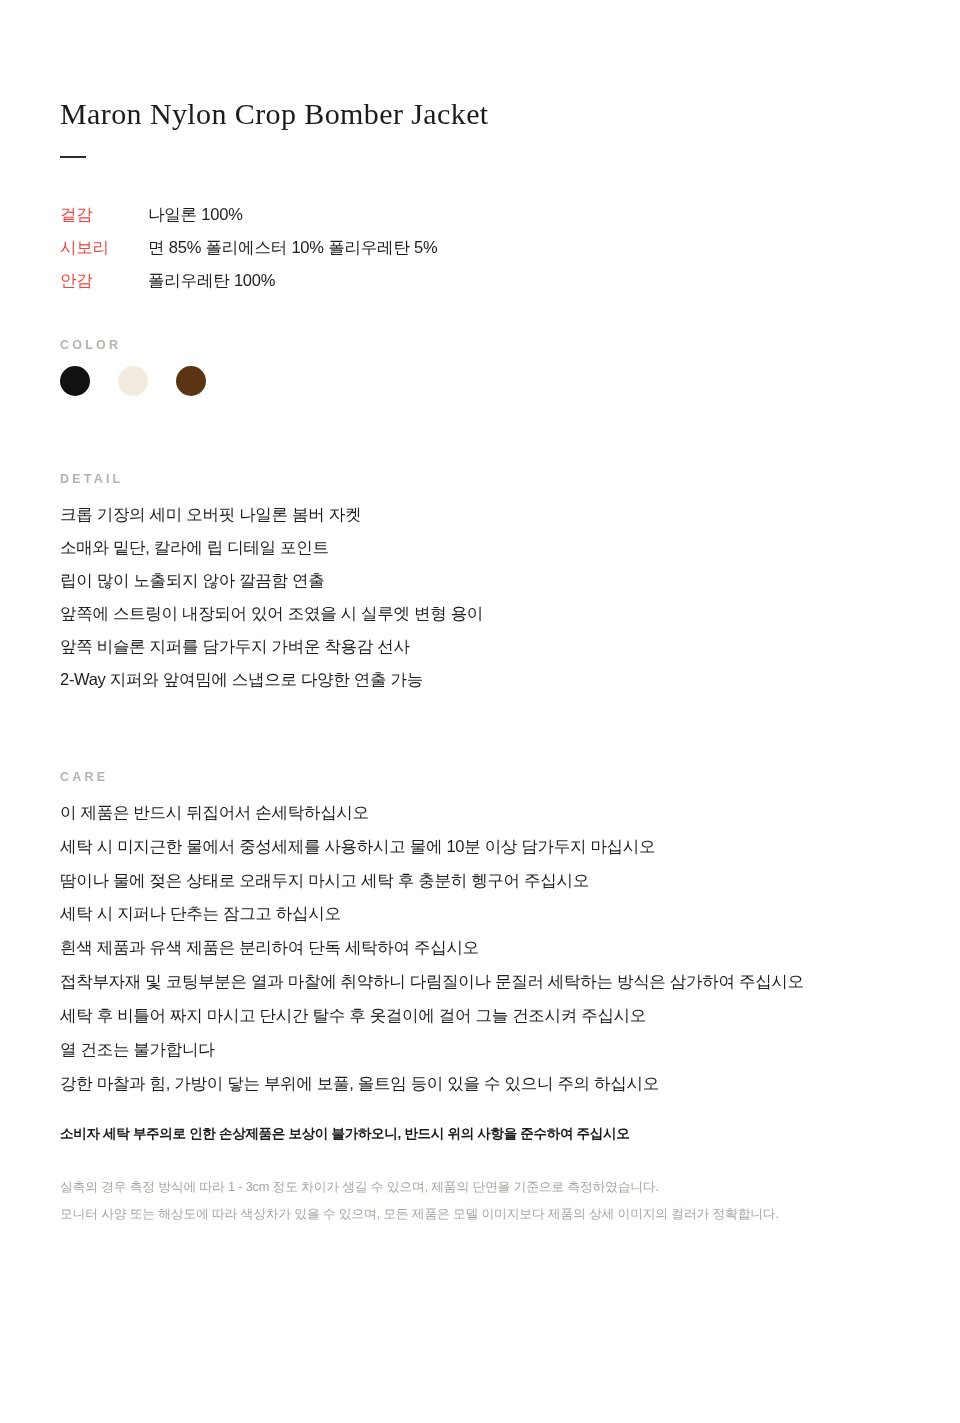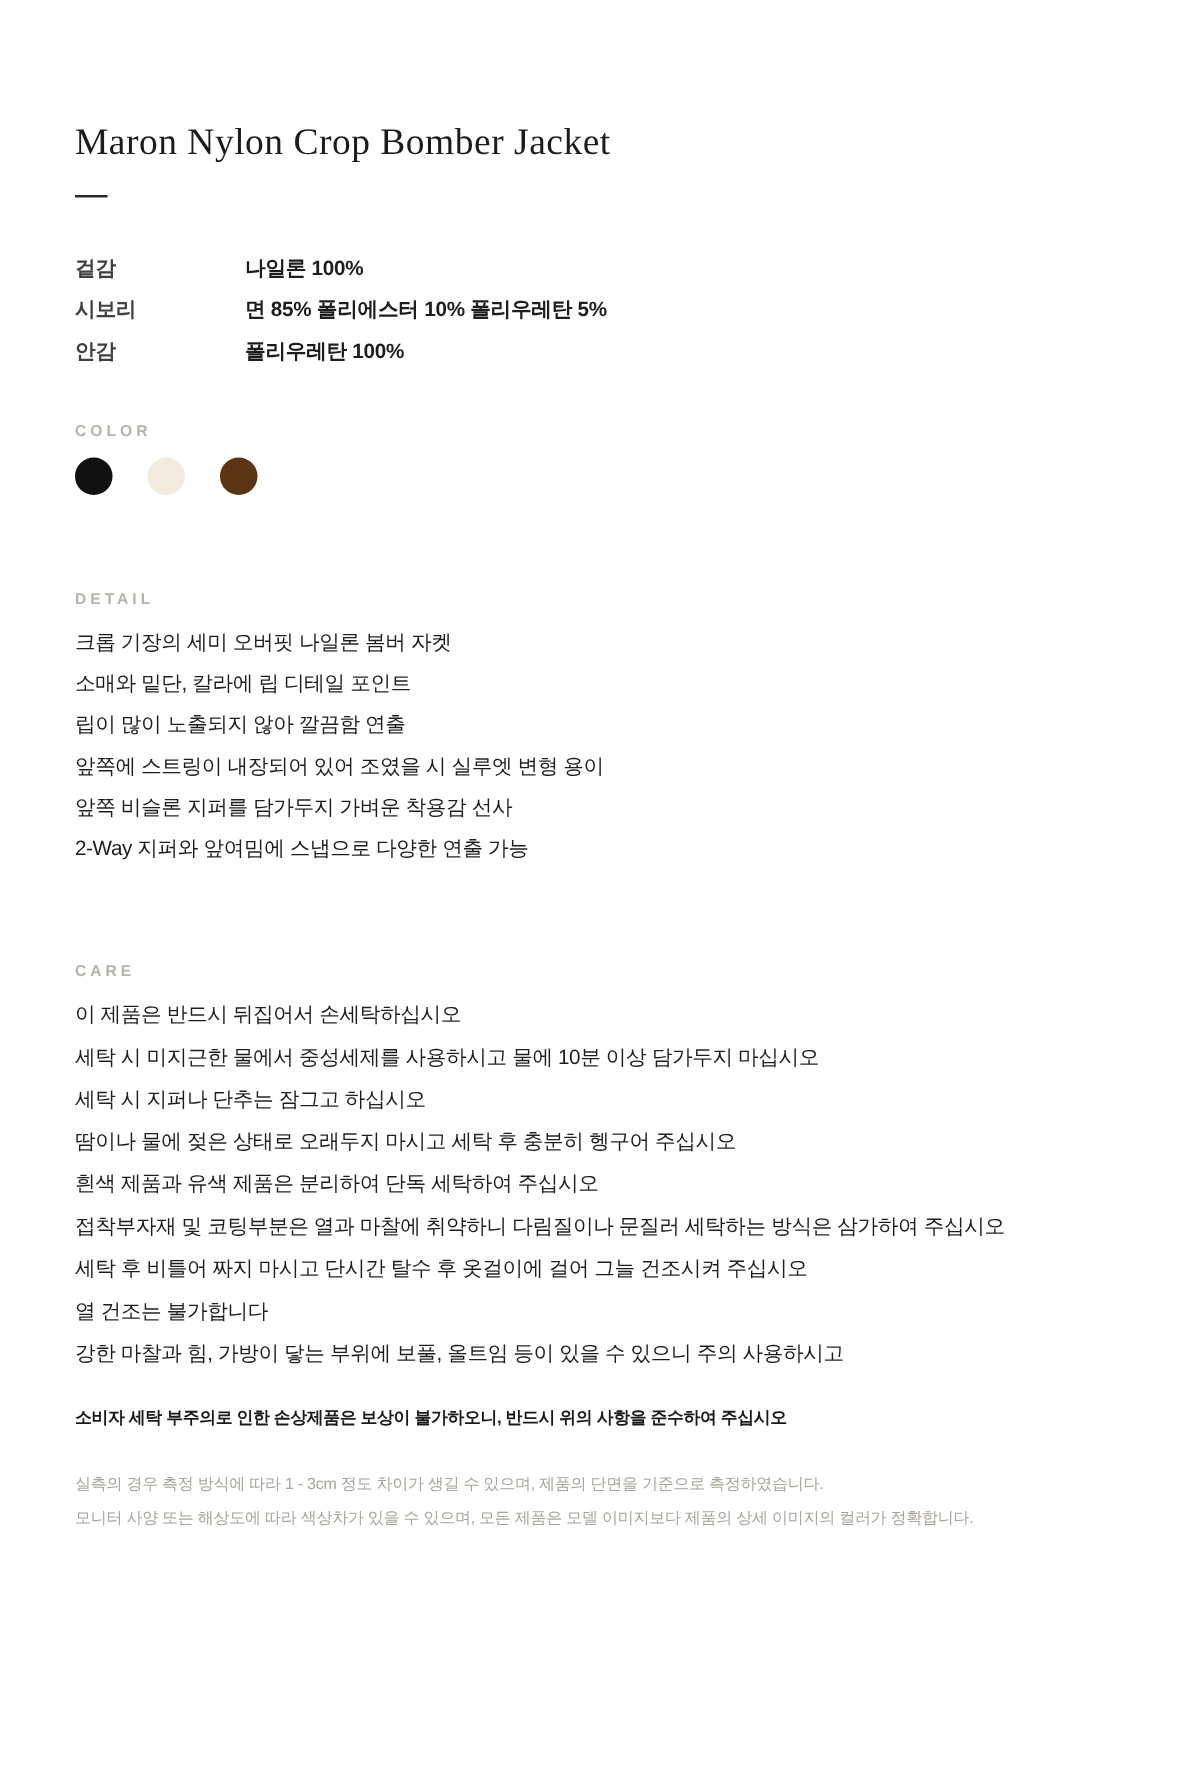--- a/index.html
+++ b/index.html
@@ -62,30 +62,29 @@
   }
   .fabric-row {
     display: flex;
     align-items: baseline;
     margin-bottom: 11px;
   }
   .fabric-key {
     width: 88px;
     flex: 0 0 88px;
     font-size: 16.5px;
-    font-weight: 700;
-    color: #404040;
+    font-weight: 400;
+    color: #ef4444;
     letter-spacing: -0.2px;
   }
   .fabric-val {
     font-size: 16.5px;
-    font-weight: 700;
+    font-weight: 400;
     color: #1d1d1d;
     letter-spacing: -0.2px;
-    margin-left: 48px;
   }
 
   
   .swatches {
     display: flex;
     align-items: center;
     gap: 28px;
     margin-top: 14px;
   }
   .swatch {
@@ -176,27 +175,27 @@
       <li>앞쪽 비슬론 지퍼를 담가두지 가벼운 착용감 선사</li>
       <li>2-Way 지퍼와 앞여밈에 스냅으로 다양한 연출 가능</li>
     </ul>
   </div>
 
   <div class="section section-care">
     <div class="section-label">CARE</div>
     <ul class="line-list">
       <li>이 제품은 반드시 뒤집어서 손세탁하십시오</li>
       <li>세탁 시 미지근한 물에서 중성세제를 사용하시고 물에 10분 이상 담가두지 마십시오</li>
+      <li>땀이나 물에 젖은 상태로 오래두지 마시고 세탁 후 충분히 헹구어 주십시오</li>
       <li>세탁 시 지퍼나 단추는 잠그고 하십시오</li>
-      <li>땀이나 물에 젖은 상태로 오래두지 마시고 세탁 후 충분히 헹구어 주십시오</li>
       <li>흰색 제품과 유색 제품은 분리하여 단독 세탁하여 주십시오</li>
       <li>접착부자재 및 코팅부분은 열과 마찰에 취약하니 다림질이나 문질러 세탁하는 방식은 삼가하여 주십시오</li>
       <li>세탁 후 비틀어 짜지 마시고 단시간 탈수 후 옷걸이에 걸어 그늘 건조시켜 주십시오</li>
       <li>열 건조는 불가합니다</li>
-      <li>강한 마찰과 힘, 가방이 닿는 부위에 보풀, 올트임 등이 있을 수 있으니 주의 사용하시고</li>
+      <li>강한 마찰과 힘, 가방이 닿는 부위에 보풀, 올트임 등이 있을 수 있으니 주의 하십시오</li>
     </ul>
     <div class="note-bold">소비자 세탁 부주의로 인한 손상제품은 보상이 불가하오니, 반드시 위의 사항을 준수하여 주십시오</div>
   </div>
 
   <div class="footnotes">
     <p>실측의 경우 측정 방식에 따라 1 - 3cm 정도 차이가 생길 수 있으며, 제품의 단면을 기준으로 측정하였습니다.</p>
     <p>모니터 사양 또는 해상도에 따라 색상차가 있을 수 있으며, 모든 제품은 모델 이미지보다 제품의 상세 이미지의 컬러가 정확합니다.</p>
   </div>
 
 </div>

